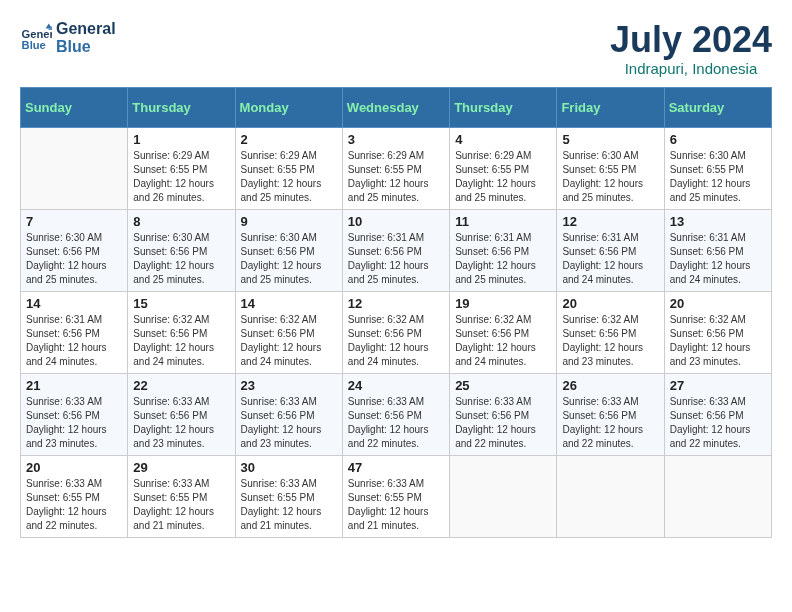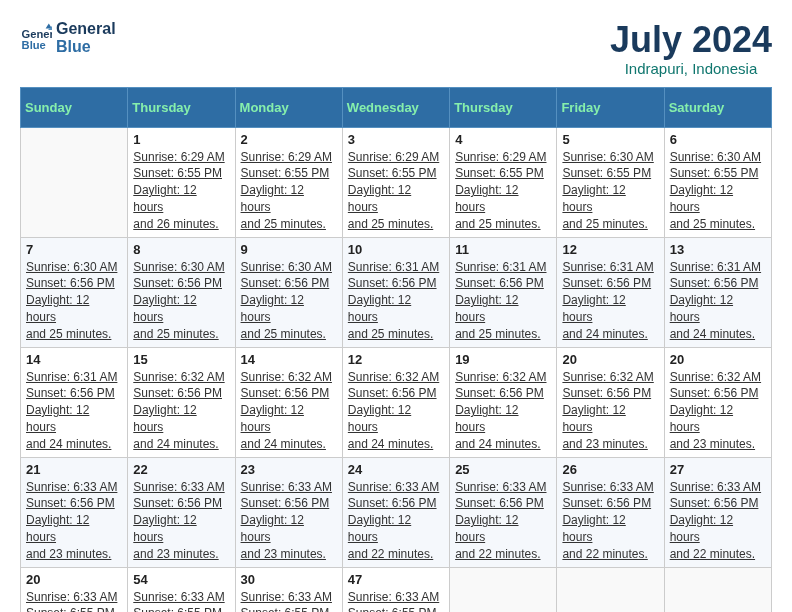--- a/index.html
+++ b/index.html
@@ -64,24 +64,23 @@
       background: #f5f8fc;
     }
     .day-num {
       font-size: 13px;
       font-weight: bold;
       color: #222;
       display: block;
       margin-bottom: 2px;
     }
     .day-info {
-      font-size: 12px;
+      font-size: 10px;
       color: #333;
       line-height: 1.4;
-      text-decoration: underline;
     }
     .empty-cell {
       background: #f9f9f9 !important;
     }
   </style>
 </head>
 <body>
 
 <div class="header">
   <div class="logo">
@@ -315,21 +314,21 @@
       </tr>
       <tr>
         <td>
           <span class="day-num">20</span>
           <div class="day-info" style="white-space: pre-line;">Sunrise: 6:33 AM
 Sunset: 6:55 PM
 Daylight: 12 hours
 and 22 minutes.</div>
         </td>
         <td>
-          <span class="day-num">54</span>
+          <span class="day-num">29</span>
           <div class="day-info" style="white-space: pre-line;">Sunrise: 6:33 AM
 Sunset: 6:55 PM
 Daylight: 12 hours
 and 21 minutes.</div>
         </td>
         <td>
           <span class="day-num">30</span>
           <div class="day-info" style="white-space: pre-line;">Sunrise: 6:33 AM
 Sunset: 6:55 PM
 Daylight: 12 hours

